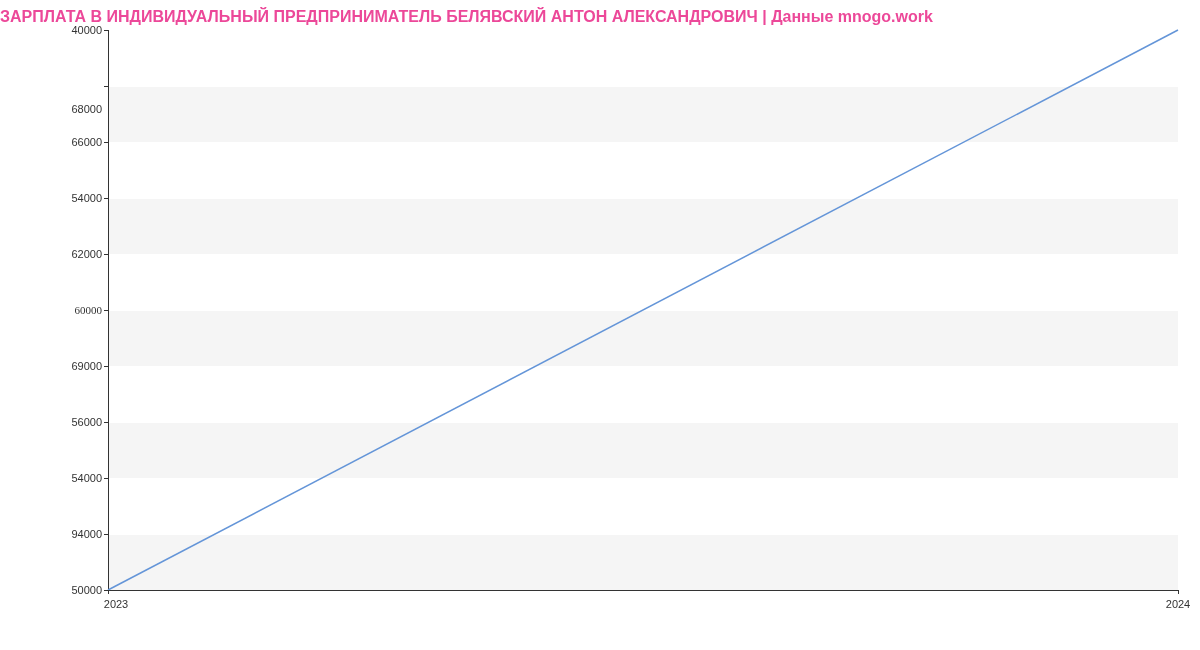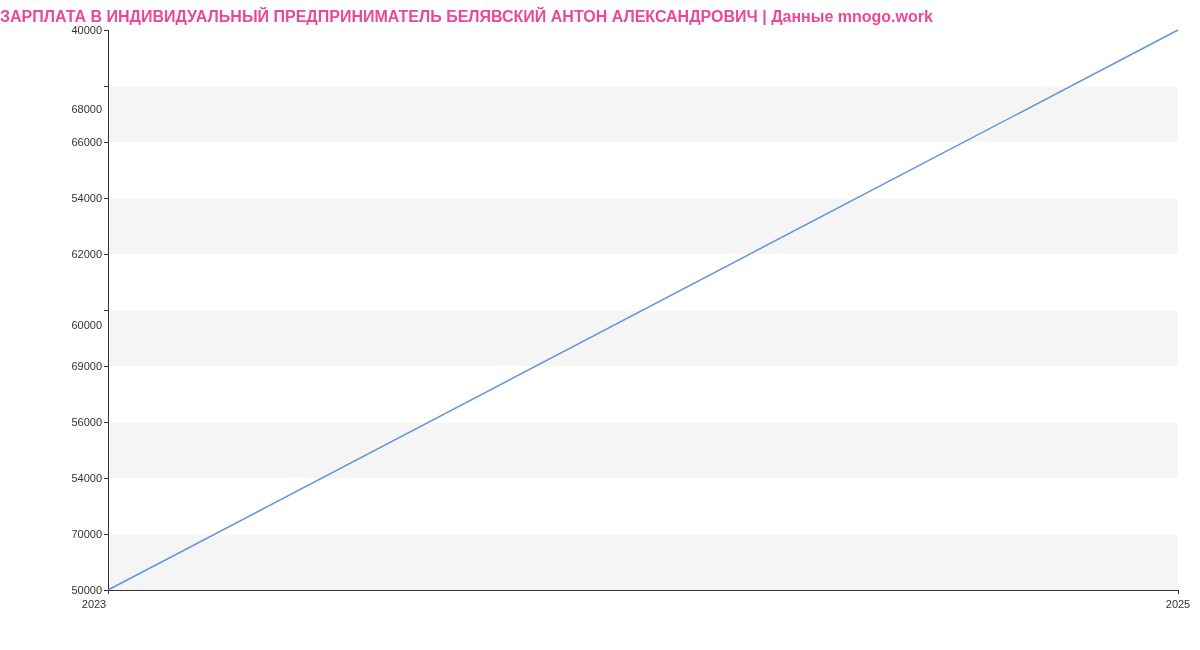--- a/index.html
+++ b/index.html
@@ -125,37 +125,37 @@
 <div class="axis-left"></div>
 <div class="axis-bottom"></div>
 
 <svg class="line-layer" id="line-layer">
     <path d="M0 560 L1070 0" stroke="#6495d8" stroke-width="1.5" fill="none"></path>
   </svg>
 
 <div id="tick-container">
     <div class="ytick-label" style="top: 590px;">50000</div>
     <div class="ytick-mark" style="top: 590px;"></div>
-    <div class="ytick-label" style="top: 534px;">70000</div>
+    <div class="ytick-label" style="top: 534px;">94000</div>
     <div class="ytick-mark" style="top: 534px;"></div>
     <div class="ytick-label" style="top: 478px;">54000</div>
     <div class="ytick-mark" style="top: 478px;"></div>
     <div class="ytick-label" style="top: 422px;">56000</div>
     <div class="ytick-mark" style="top: 422px;"></div>
     <div class="ytick-label" style="top: 366px;">69000</div>
     <div class="ytick-mark" style="top: 366px;"></div>
-    <div class="ytick-label" style="top: 325px;">60000</div>
+    <div class="ytick-label" style="top: 310px; font-family: Liberation Serif, serif;">60000</div>
     <div class="ytick-mark" style="top: 310px;"></div>
     <div class="ytick-label" style="top: 254px;">62000</div>
     <div class="ytick-mark" style="top: 254px;"></div>
     <div class="ytick-label" style="top: 198px;">54000</div>
     <div class="ytick-mark" style="top: 198px;"></div>
     <div class="ytick-label" style="top: 142px;">66000</div>
     <div class="ytick-mark" style="top: 142px;"></div>
     <div class="ytick-label" style="top: 86px; margin-top: 23px;">68000</div>
     <div class="ytick-mark" style="top: 86px;"></div>
     <div class="ytick-label" style="top: 30px;">40000</div>
     <div class="ytick-mark" style="top: 30px;"></div>
-    <div class="xtick-label" style="left: 94px;">2023</div>
+    <div class="xtick-label" style="left: 116px;">2023</div>
     <div class="xtick-mark" style="left: 108px;"></div>
-    <div class="xtick-label" style="left: 1178px;">2025</div>
+    <div class="xtick-label" style="left: 1178px;">2024</div>
     <div class="xtick-mark" style="left: 1178px;"></div>
   </div>
 
 </body></html>

